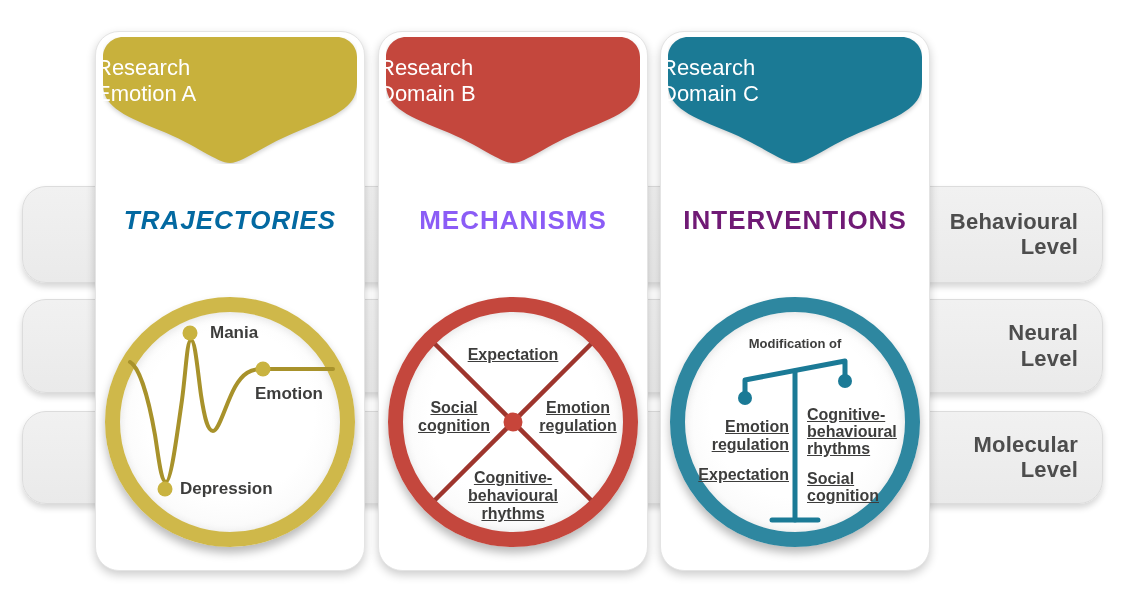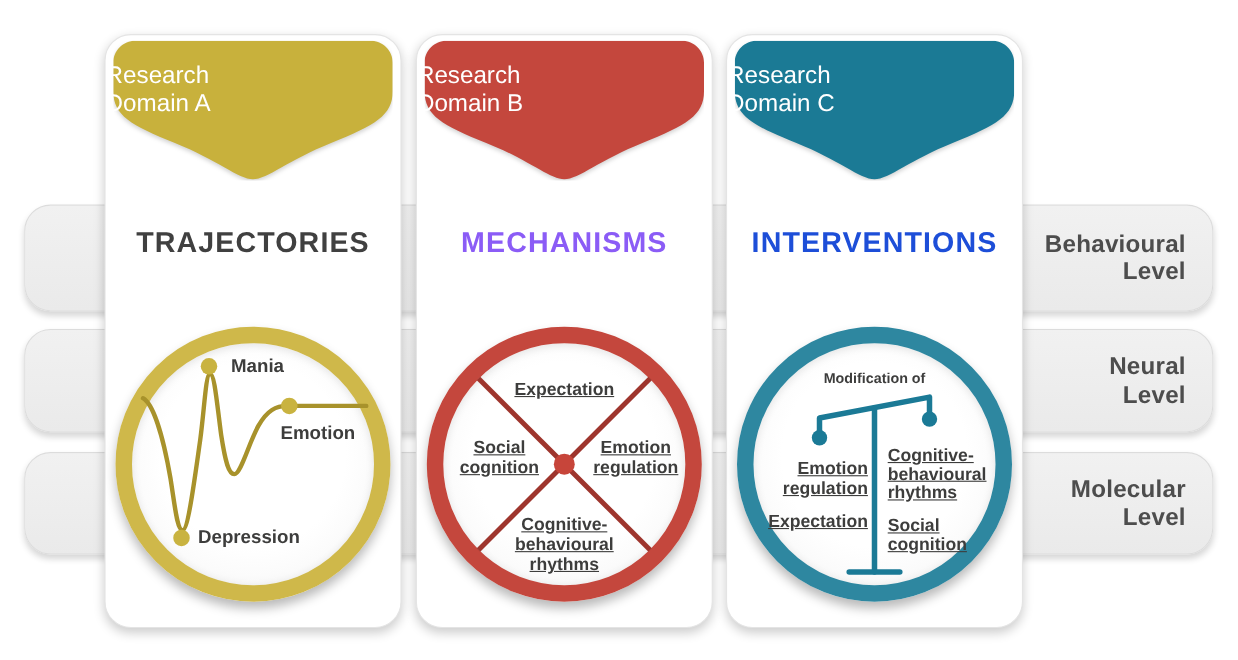--- a/index.html
+++ b/index.html
@@ -88,23 +88,23 @@
       <span>Level</span>
     </div>
   </div>
 
   <div class="card" style="left:95px;">
     <svg class="banner-svg" width="254" height="127" viewBox="0 0 254 127">
       <path d="M 20,0 H 234 C 245,0 254,9 254,20 V 46 C 254,68 238,77 198,93 C 160,108 140,126 127,126 C 114,126 94,108 56,93 C 16,77 0,68 0,46 V 20 C 0,9 9,0 20,0 Z" fill="#C8B13C"></path>
     </svg>
     <div class="banner-text">
       <span>Research</span>
-      <span>Domain A</span>
+      <span>Emotion A</span>
     </div>
-    <div class="card-title" style="color: #404040;">TRAJECTORIES</div>
+    <div class="card-title" style="color: #0369a1; font-style: italic;">TRAJECTORIES</div>
 
     <div class="circle" style="border-color: rgb(207, 184, 74);"></div>
     <div class="circle-content">
       <svg width="250" height="250" viewBox="0 0 250 250">
         <path d="M 25,65 C 34,70 43,98 50,138 C 54,163 56,185 61,185 C 66,185 72,138 77,103 C 81,73 82,43 86,43 C 90,43 92,68 96,98 C 100,124 103,134 108,134 C 114,134 121,106 130,90 C 138,76 146,72 156,72 L 228,72" fill="none" stroke-width="4" stroke-linecap="round" stroke="#A8922B"></path>
         <circle cx="85" cy="36" r="7.5" fill="#C9B340"></circle>
         <circle cx="158" cy="72" r="7.5" fill="#C9B340"></circle>
         <circle cx="60" cy="192" r="7.5" fill="#C9B340"></circle>
       </svg>
       <div class="c-label pt-label" style="left:105px;top:27px;">Mania</div>
@@ -150,21 +150,21 @@
   </div>
 
   <div class="card" style="left:660px;">
     <svg class="banner-svg" width="254" height="127" viewBox="0 0 254 127">
       <path d="M 20,0 H 234 C 245,0 254,9 254,20 V 46 C 254,68 238,77 198,93 C 160,108 140,126 127,126 C 114,126 94,108 56,93 C 16,77 0,68 0,46 V 20 C 0,9 9,0 20,0 Z" fill="#1B7A95"></path>
     </svg>
     <div class="banner-text">
       <span>Research</span>
       <span>Domain C</span>
     </div>
-    <div class="card-title" style="color: #1d4ed8;">INTERVENTIONS</div>
+    <div class="card-title" style="color: #701a75;">INTERVENTIONS</div>
 
     <div class="circle" style="border-color: rgb(46, 135, 160);"></div>
     <div class="circle-content">
       <svg width="250" height="250" viewBox="0 0 250 250">
         <path d="M 75,95 L 75,83 L 175,64 L 175,77" fill="none" stroke-width="5" stroke-linecap="round" stroke-linejoin="round" stroke="#1B7A96"></path>
         <line x1="125" y1="74" x2="125" y2="223" stroke-width="5" stroke-linecap="round" stroke="#1B7A96"></line>
         <line x1="102" y1="223" x2="148" y2="223" stroke-width="5" stroke-linecap="round" stroke="#1B7A96"></line>
         <circle cx="75" cy="101" r="7" fill="#1B7A96"></circle>
         <circle cx="175" cy="84" r="7" fill="#1B7A96"></circle>
       </svg>

